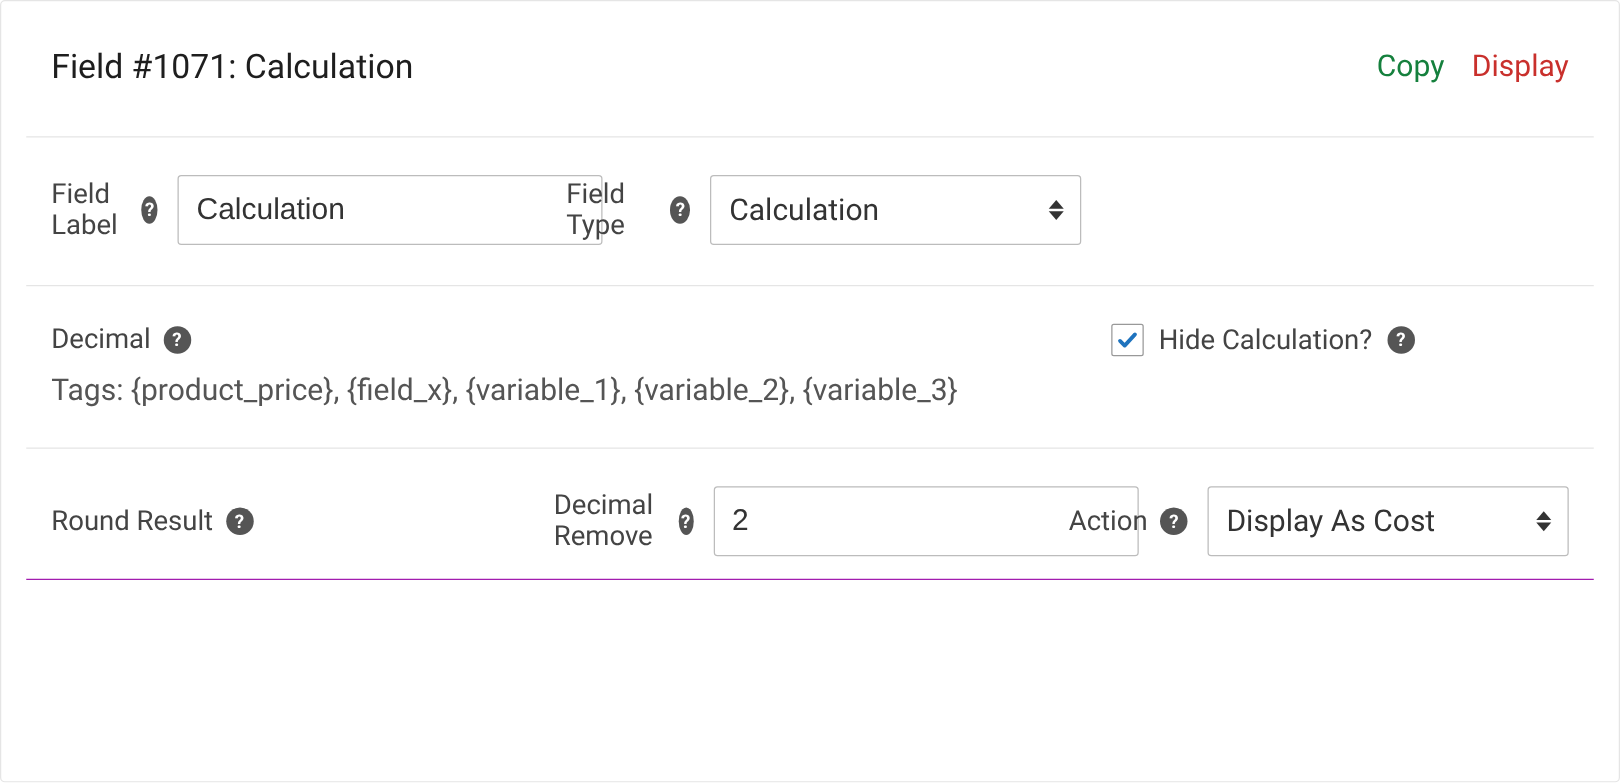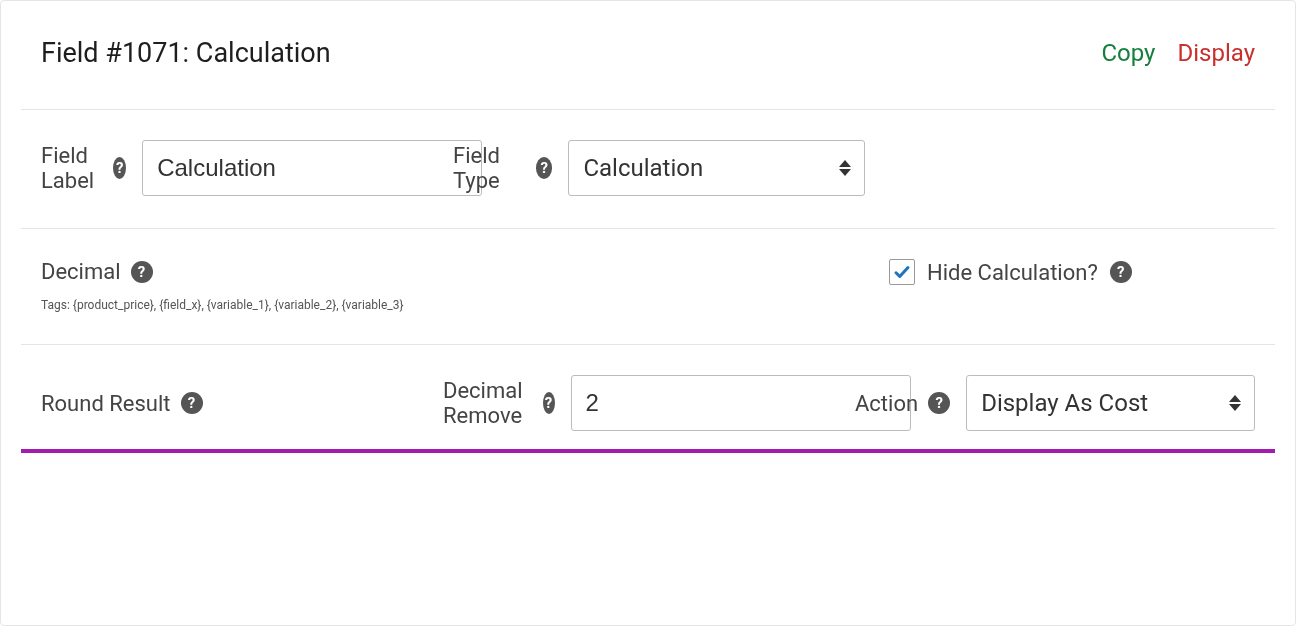--- a/index.html
+++ b/index.html
@@ -36,21 +36,21 @@
   .copy-link { color: #15803d; cursor: pointer; }
   .remove-link { color: #c9302c; cursor: pointer; }
   .section {
     border-top: 1px solid #e5e5e5;
     padding: 30px 20px 32px 20px;
     display: flex;
     gap: 0;
   }
   .section:last-child {
     padding-bottom: 18px;
-    border-bottom: 4px solid #a21caf;
+    border-bottom: 1px solid #a21caf;
   }
   .col {
     display: flex;
     flex-direction: row;
     gap: 16px;
   }
   .col-a { width: 412px; }
   .col-b { width: 412px; }
   .col-c { width: 400px; }
   .label-row {
@@ -122,21 +122,21 @@
     width: 800px;
     height: 52px;
     border: 1px solid #bcbcbc;
     border-radius: 3px;
     font-size: 23px;
     color: #333;
     padding: 0 14px;
     background: #fff;
   }
   .tags-hint {
-    font-size: 12px;
+    font-size: 24px;
     color: #555;
   }
   .checkbox-row {
     display: flex;
     align-items: center;
     gap: 12px;
     padding-left: 24px;
   }
   .checkbox {
     width: 26px;

